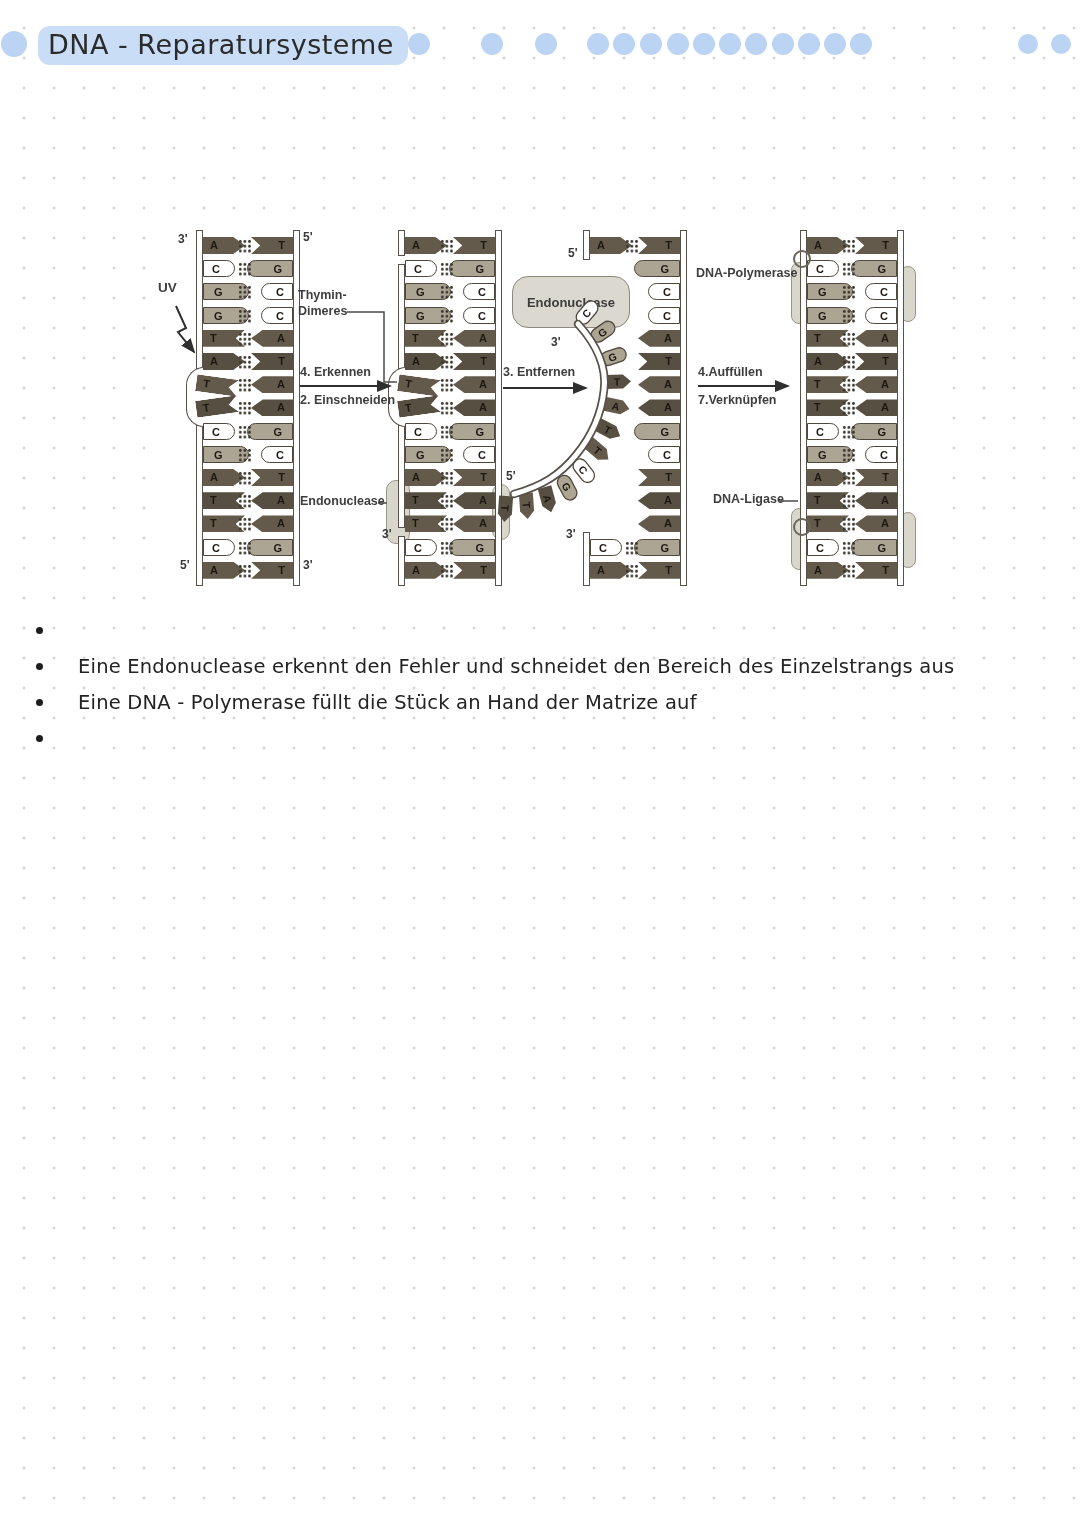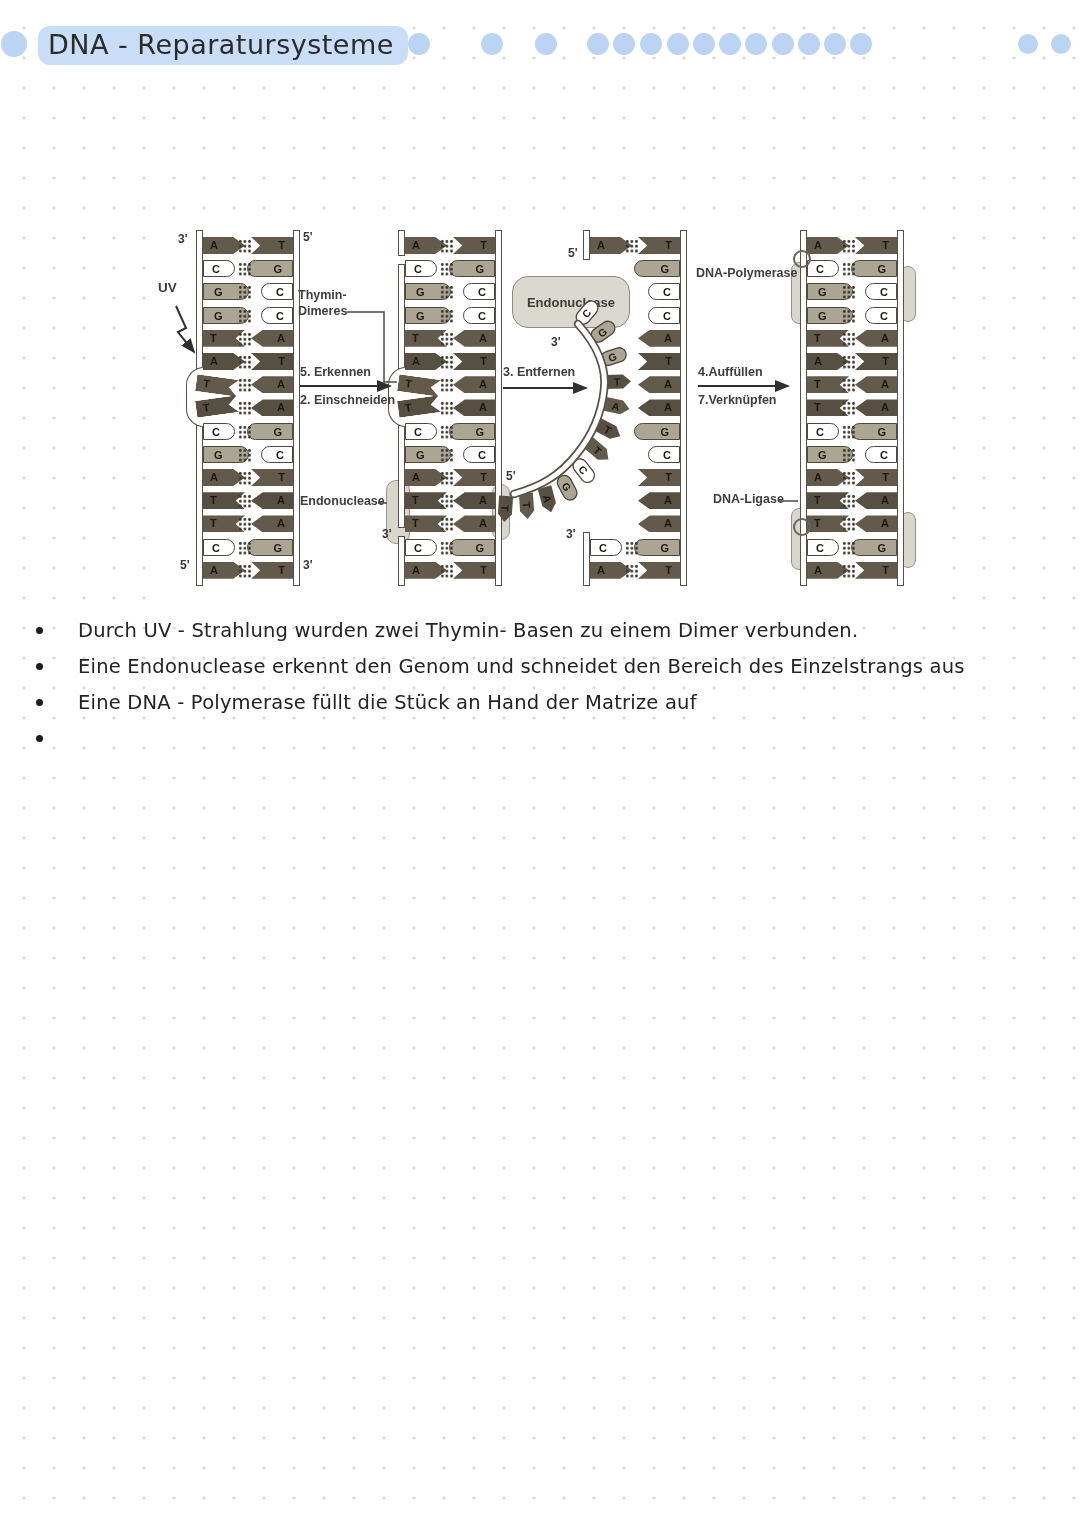--- a/index.html
+++ b/index.html
@@ -93,25 +93,24 @@
 
 <div id="title-wrap">
   <span id="title" style="background: rgb(201, 221, 246);">DNA - Reparatursysteme</span>
 </div>
 
 <div id="bullets-top" class="bullets">
   </div>
 <div id="bullets-bottom" class="bullets">
     <div class="bullet-row">
       <span class="bdot"></span>
-      <span class="btxt">Durch UV - Strahlung wurden zwei Thymin- Basen zu einem Dimer verbunden.</span>
     </div>
     <div class="bullet-row">
       <span class="bdot"></span>
-      <span class="btxt">Eine Endonuclease erkennt den Genom und schneidet den Bereich des Einzelstrangs aus</span>
+      <span class="btxt">Eine Endonuclease erkennt den Fehler und schneidet den Bereich des Einzelstrangs aus</span>
     </div>
     <div class="bullet-row">
       <span class="bdot"></span>
       <span class="btxt">Eine DNA - Polymerase füllt die Stück an Hand der Matrize auf</span>
     </div>
     <div class="bullet-row">
       <span class="bdot"></span>
     </div>
   </div>
 
@@ -179,21 +178,21 @@
           <text x="10" y="4" text-anchor="middle" font-family="&quot;Liberation Sans&quot;,sans-serif" font-size="10.5" font-weight="700" fill="#1d1812">T</text>
         </g>
         <path d="M 428,102 C 446,122 457,144 454,168 C 451,196 440,216 426,233 C 410,253 392,264 364,272" fill="none" stroke="#57514a" stroke-width="8.5" stroke-linecap="round"></path>
         <path d="M 428,102 C 446,122 457,144 454,168 C 451,196 440,216 426,233 C 410,253 392,264 364,272" fill="none" stroke="#ffffff" stroke-width="5" stroke-linecap="round"></path>
       </g>
   </svg>
 
   <div class="anno" style="left:8px;top:58px;font-size:13.5px;">UV</div>
   <div class="anno" style="left:148px;top:66px;">Thymin-</div>
   <div class="anno" style="left:148px;top:82px;">Dimeres</div>
-  <div class="anno" style="left:150px;top:143px;">5. Erkennen</div>
+  <div class="anno" style="left:150px;top:143px;">4. Erkennen</div>
   <div class="anno" style="left:150px;top:171px;">2. Einschneiden</div>
   <div class="anno" style="left:150px;top:272px;">Endonuclease</div>
   <div id="endo-blob">Endonuclease</div>
   <div class="anno" style="left:353px;top:143px;">3. Entfernen</div>
   <div class="anno" style="left:546px;top:44px;">DNA-Polymerase</div>
   <div class="anno" style="left:548px;top:143px;">4.Auffüllen</div>
   <div class="anno" style="left:548px;top:171px;">7.Verknüpfen</div>
   <div class="anno" style="left:563px;top:270px;">DNA-Ligase</div>
 
   <div class="prime" style="left:28px;top:10px;">3'</div>

